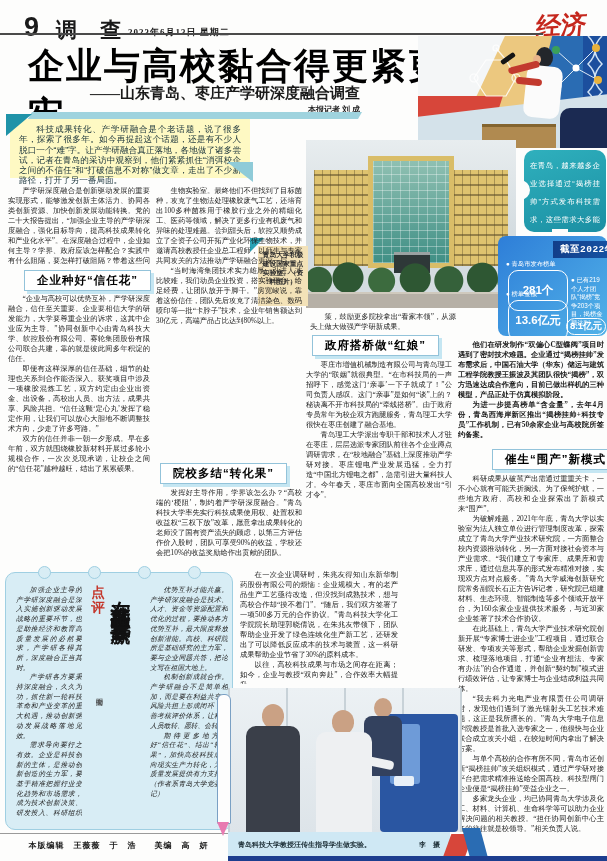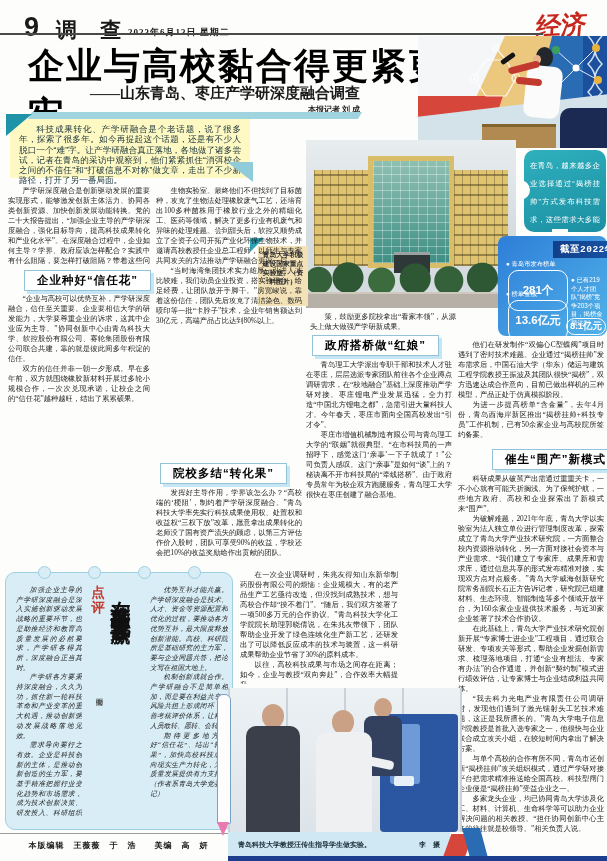--- a/index.html
+++ b/index.html
@@ -225,37 +225,38 @@
 <div class="sec-h" style="left:24px;top:270px;">企业种好“信任花”</div>
 <div class="sec-h" style="left:160px;top:463px;">院校多结“转化果”</div>
 <div class="sec-h" style="left:312px;top:335px;">政府搭桥做“红娘”</div>
 <div class="sec-h" style="left:492px;top:449px;">催生“围产”新模式</div>
 
 <div class="col" style="left:8px;top:186px;width:142px;height:80px;">
     <p>产学研深度融合是创新驱动发展的重要实现形式，能够激发创新主体活力、协同各类创新资源、加快创新发展动能转换。党的二十大报告提出，“加强企业主导的产学研深度融合，强化目标导向，提高科技成果转化和产业化水平”。在深度融合过程中，企业如何主导？学界、政府应该怎样配合？实践中有什么阻隔，要怎样打破阻隔？带着这些问题，经济日报记者来到山东青岛、枣庄等地的多家企业、高校以及政府相关部门深入采访。</p>
   </div>
 <div class="col" style="left:8px;top:294px;width:142px;height:274px;">
     <p>“企业与高校可以优势互补，产学研深度融合，信任至关重要。企业要相信大学的研发能力，大学要尊重企业的诉求，这其中企业应为主导。”协同创新中心由青岛科技大学、软控股份有限公司、赛轮集团股份有限公司联合共建，靠的就是彼此间多年积淀的信任。</p>
+    <p>即便有这样深厚的信任基础，细节的处理也关系到合作能否深入。获奖项目中涉及一项橡胶混炼工艺，双方约定由企业出资金、出设备，高校出人员、出方法，成果共享、风险共担。“信任这颗‘定心丸’发挥了稳定作用，让我们可以放心大胆地不断调整技术方向，少走了许多弯路。”</p>
     <p>双方的信任并非一朝一夕形成。早在多年前，双方就围绕橡胶新材料开展过多轮小规模合作，一次次兑现承诺，让校企之间的“信任花”越种越旺，结出了累累硕果。</p>
   </div>
 <div class="col" style="left:156px;top:186px;width:146px;height:274px;">
     <p>生物实验室。最终他们不但找到了目标菌种，攻克了生物法处理橡胶废气工艺，还培育出100多种菌株用于橡胶行业之外的精细化工、医药等领域，解决了更多行业有机废气和异味的处理难题。尝到甜头后，软控又顺势成立了全资子公司开拓产业化环保生物技术，并邀请高校教授任企业总工程师，以师生与专家共同攻关的方法推动产学研融合更深一层。</p>
     <p>“当时海湾集团技术实力雄厚，引进人才比较难，我们动员企业投资，搭实验平台，给足经费，让团队放开手脚干。”房宽峻说，靠着这份信任，团队先后攻克了清洁染色、数码喷印等一批“卡脖子”技术，企业年销售额达到30亿元，高端产品占比达到80%以上。</p>
   </div>
 <div class="col" style="left:156px;top:488px;width:146px;height:78px;">
     <p>发挥好主导作用，学界该怎么办？“高校端的‘梗阻’，制约着产学研深度融合。”青岛科技大学率先实行科技成果使用权、处置权和收益权“三权下放”改革，愿意拿出成果转化的老师没了国有资产流失的顾虑，以第三方评估作价入股时，团队可享受90%的收益，学校还会把10%的收益奖励给作出贡献的团队。</p>
   </div>
 <div class="col" style="left:302px;top:312px;width:146px;height:21px;margin-left:8px;">
     <p>策，鼓励更多院校拿出“看家本领”，从源头上做大做强产学研新成果。</p>
   </div>
 <div class="col" style="left:306px;top:360px;width:146px;height:206px;">
+    <p>枣庄市增值机械制造有限公司与青岛理工大学的“联姻”就很典型。“在市科技局的一声招呼下，感觉这门‘亲事’一下子就成了！”公司负责人感叹。这门“亲事”是如何“谈”上的？秘诀离不开市科技局的“牵线搭桥”。由于政府专员常年为校企双方跑腿服务，青岛理工大学很快在枣庄创建了融合基地。</p>
     <p>青岛理工大学派出专职干部和技术人才驻在枣庄，层层选派专家团队前往各个企业蹲点调研需求，在“校地融合”基础上深度推动产学研对接。枣庄锂电产业发展迅猛，全力打造“中国北方锂电之都”，急需引进大量科技人才。今年春天，枣庄市面向全国高校发出“引才令”。</p>
-    <p>枣庄市增值机械制造有限公司与青岛理工大学的“联姻”就很典型。“在市科技局的一声招呼下，感觉这门‘亲事’一下子就成了！”公司负责人感叹。这门“亲事”是如何“谈”上的？秘诀离不开市科技局的“牵线搭桥”。由于政府专员常年为校企双方跑腿服务，青岛理工大学很快在枣庄创建了融合基地。</p>
-  </div>
-<div class="col" style="left:458px;top:340px;width:146px;height:106px;">
+  </div>
+<div class="col" style="left:458px;top:340px;width:146px;height:106px;font-weight:bold;">
     <p>他们在研发制作“双偏心C型蝶阀”项目时遇到了密封技术难题。企业通过“揭榜挂帅”发布需求后，中国石油大学（华东）储运与建筑工程学院教授王振波及其团队很快“揭榜”，双方迅速达成合作意向，目前已做出样机的三种模型，产品正处于仿真模拟阶段。</p>
     <p>为进一步提高榜单“含金量”，去年4月份，青岛西海岸新区推出“揭榜挂帅+科技专员”工作机制，已有50余家企业与高校院所签约备案。</p>
   </div>
 <div class="col" style="left:458px;top:474px;width:146px;height:380px;">
     <p>科研成果从破茧产出需通过重重关卡，一不小心就有可能夭折搁浅。为了保驾护航，一些地方政府、高校和企业探索出了新模式来“围产”。</p>
     <p>为破解难题，2021年年底，青岛大学以实验室为法人独立单位进行管理制度改革，探索成立了青岛大学产业技术研究院，一方面整合校内资源推动转化，另一方面对接社会资本与产业需求。“我们建立了专家库、成果库和需求库，通过信息共享的形式发布精准对接，实现双方点对点服务。”青岛大学威海创新研究院常务副院长石正方告诉记者，研究院已组建材料、生态环境、智能制造等多个领域开放平台，为160余家企业提供技术服务，与近30家企业签署了技术合作协议。</p>
     <p>在此基础上，青岛大学产业技术研究院创新开展“专家博士进企业”工程项目，通过联合研发、专项攻关等形式，帮助企业发掘创新需求、梳理落地项目，打通“企业有想法、专家有办法”的合作通道，并创新“契约制”模式进行绩效评估，让专家博士与企业结成利益共同体。</p>
     <p>“我去科力光电产业有限责任公司调研时，发现他们遇到了激光镭射头工艺技术难题，这正是我所擅长的。”青岛大学电子信息学院教授是首批入选专家之一，他很快与企业联合成立攻关小组，在较短时间内拿出了解决方案。</p>
     <p>与单个高校的合作有所不同，青岛市还创新“揭榜挂帅”攻关组织模式，通过产学研对接平台把需求精准推送给全国高校。科技型闸门企业便是“揭榜挂帅”受益企业之一。</p>
     <p>多家龙头企业，均已协同青岛大学涉及化工、材料、计算机、生命科学等可以助力企业解决问题的相关教授。“担任协同创新中心主任的往往就是校领导。”相关负责人说。</p>

